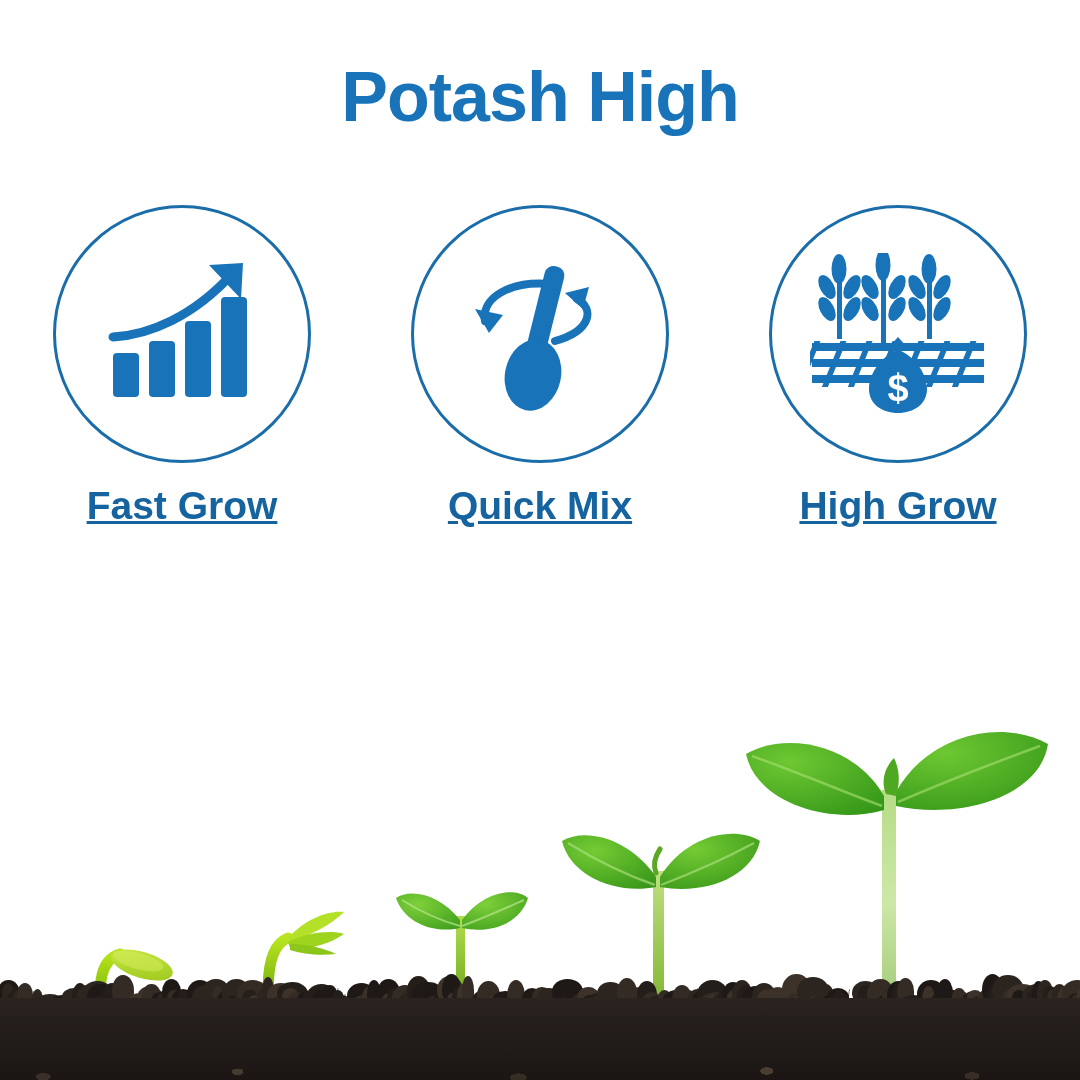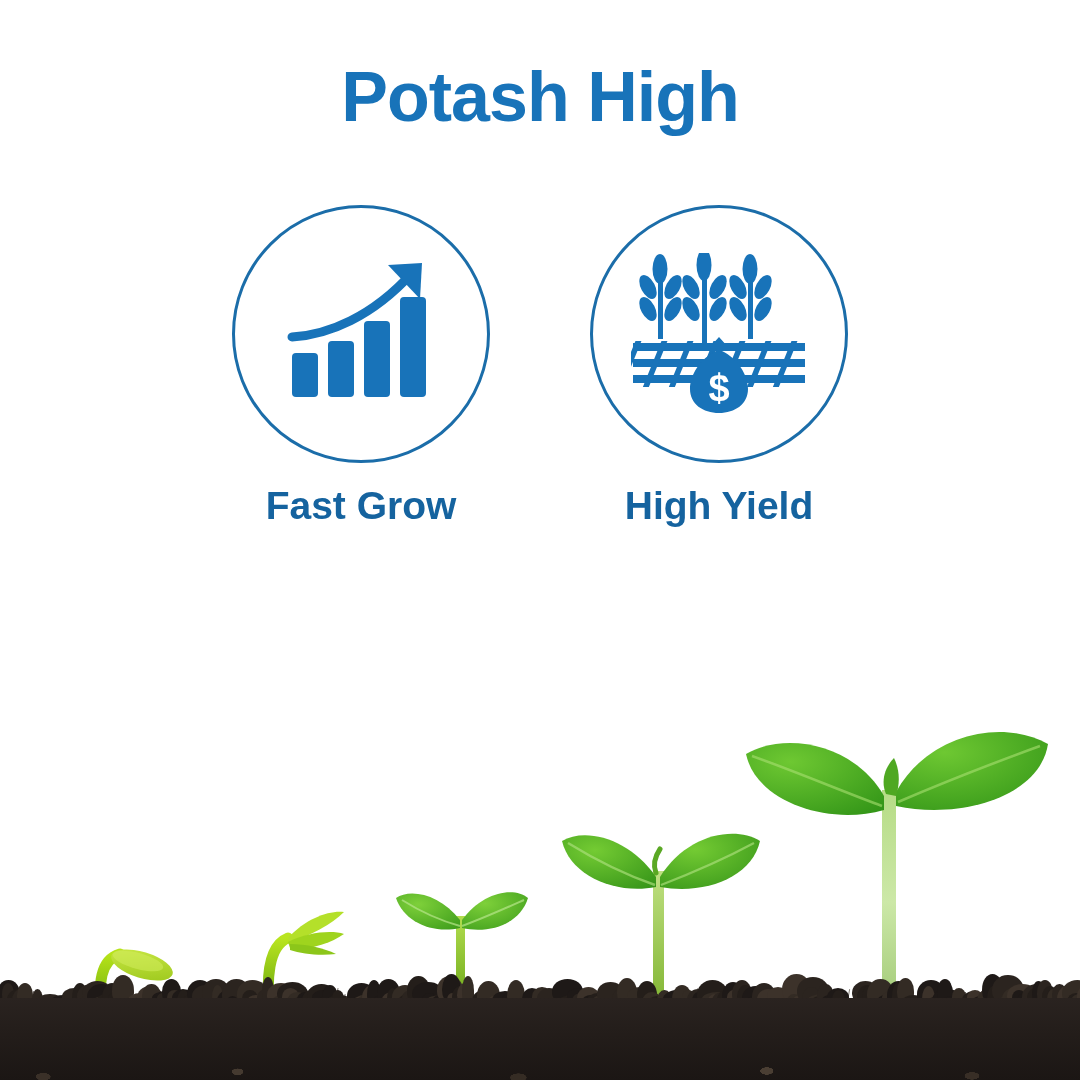--- a/index.html
+++ b/index.html
@@ -41,20 +41,21 @@
     background:#ffffff;
   }
   .badge svg{ display:block; }
   .feature-label{
     margin-top:22px;
     font-size:39px;
     font-weight:600;
     color:#15639f;
     white-space:nowrap;
     line-height:1.1;
+    text-decoration:underline;
   }
 
   
   #scene{
     position:absolute; left:0; bottom:0; width:1080px; height:420px;
     overflow:hidden;
   }
   #soil{
     position:absolute; left:0; bottom:0; width:1080px; height:82px;
     background:
@@ -106,20 +107,42 @@
           </g>
 
           <path d="M16 88 C 52 86, 96 68, 136 24" fill="none" stroke="#1873b9" stroke-width="9" stroke-linecap="round"></path>
           <path d="M112 16 L 146 14 L 144 50 Z" fill="#1873b9"></path>
         </svg>
       </span>
     </div>
     <div class="feature-label">Fast Grow</div>
   </div>
 
+  <div class="feature">
+    <div class="badge">
+      <span>
+        <svg width="170" height="170" viewBox="0 0 170 170" aria-hidden="true">
+          <g fill="none" stroke="#1873b9" stroke-width="8" stroke-linecap="round">
+
+            <path d="M94 35 C 56 32, 26 48, 30 72"></path>
+
+            <path d="M122 50 C 140 60, 136 82, 100 92"></path>
+          </g>
+
+          <path d="M20 60 L 34 84 L 48 66 Z" fill="#1873b9"></path>
+          <path d="M110 44 L 134 38 L 128 60 Z" fill="#1873b9"></path>
+
+          <rect x="80" y="16" width="20" height="96" rx="9" transform="rotate(14 90 64)" fill="#1873b9"></rect>
+
+          <ellipse cx="78" cy="126" rx="28" ry="36" transform="rotate(12 78 126)" fill="#1873b9"></ellipse>
+        </svg>
+      </span>
+    </div>
+    <div class="feature-label">Quick Mix</div>
+  </div>
 
   <div class="feature">
     <div class="badge">
       <span>
         <svg width="176" height="162" viewBox="0 0 176 162" aria-hidden="true">
           <g fill="#1873b9">
 
             <g transform="translate(14,0)">
               <rect x="13" y="14" width="5" height="72"></rect>
               <ellipse cx="15" cy="16" rx="7.5" ry="15"></ellipse>
@@ -165,21 +188,21 @@
 
             <path d="M88 84 l-9 10 l6 4 c-16 8 -26 24 -26 38
                      c0 15 13 24 29 24 c16 0 29 -9 29 -24
                      c0 -14 -10 -30 -26 -38 l6 -4 z"></path>
           </g>
 
           <text x="88" y="148" fill="#ffffff" font-size="38" font-weight="bold" text-anchor="middle" font-family="Liberation Sans, sans-serif">$</text>
         </svg>
       </span>
     </div>
-    <div class="feature-label">High Yield</div>
+    <div class="feature-label">High Grow</div>
   </div>
 </div>
 
 <div id="scene">
 
   <div class="plant" style="left:78px; width:110px; height:90px;">
     <svg width="110" height="90" viewBox="0 0 110 90">
       <defs>
         <linearGradient id="g1s" x1="0" y1="1" x2="0" y2="0">
           <stop offset="0" stop-color="#6aa80d"></stop>

